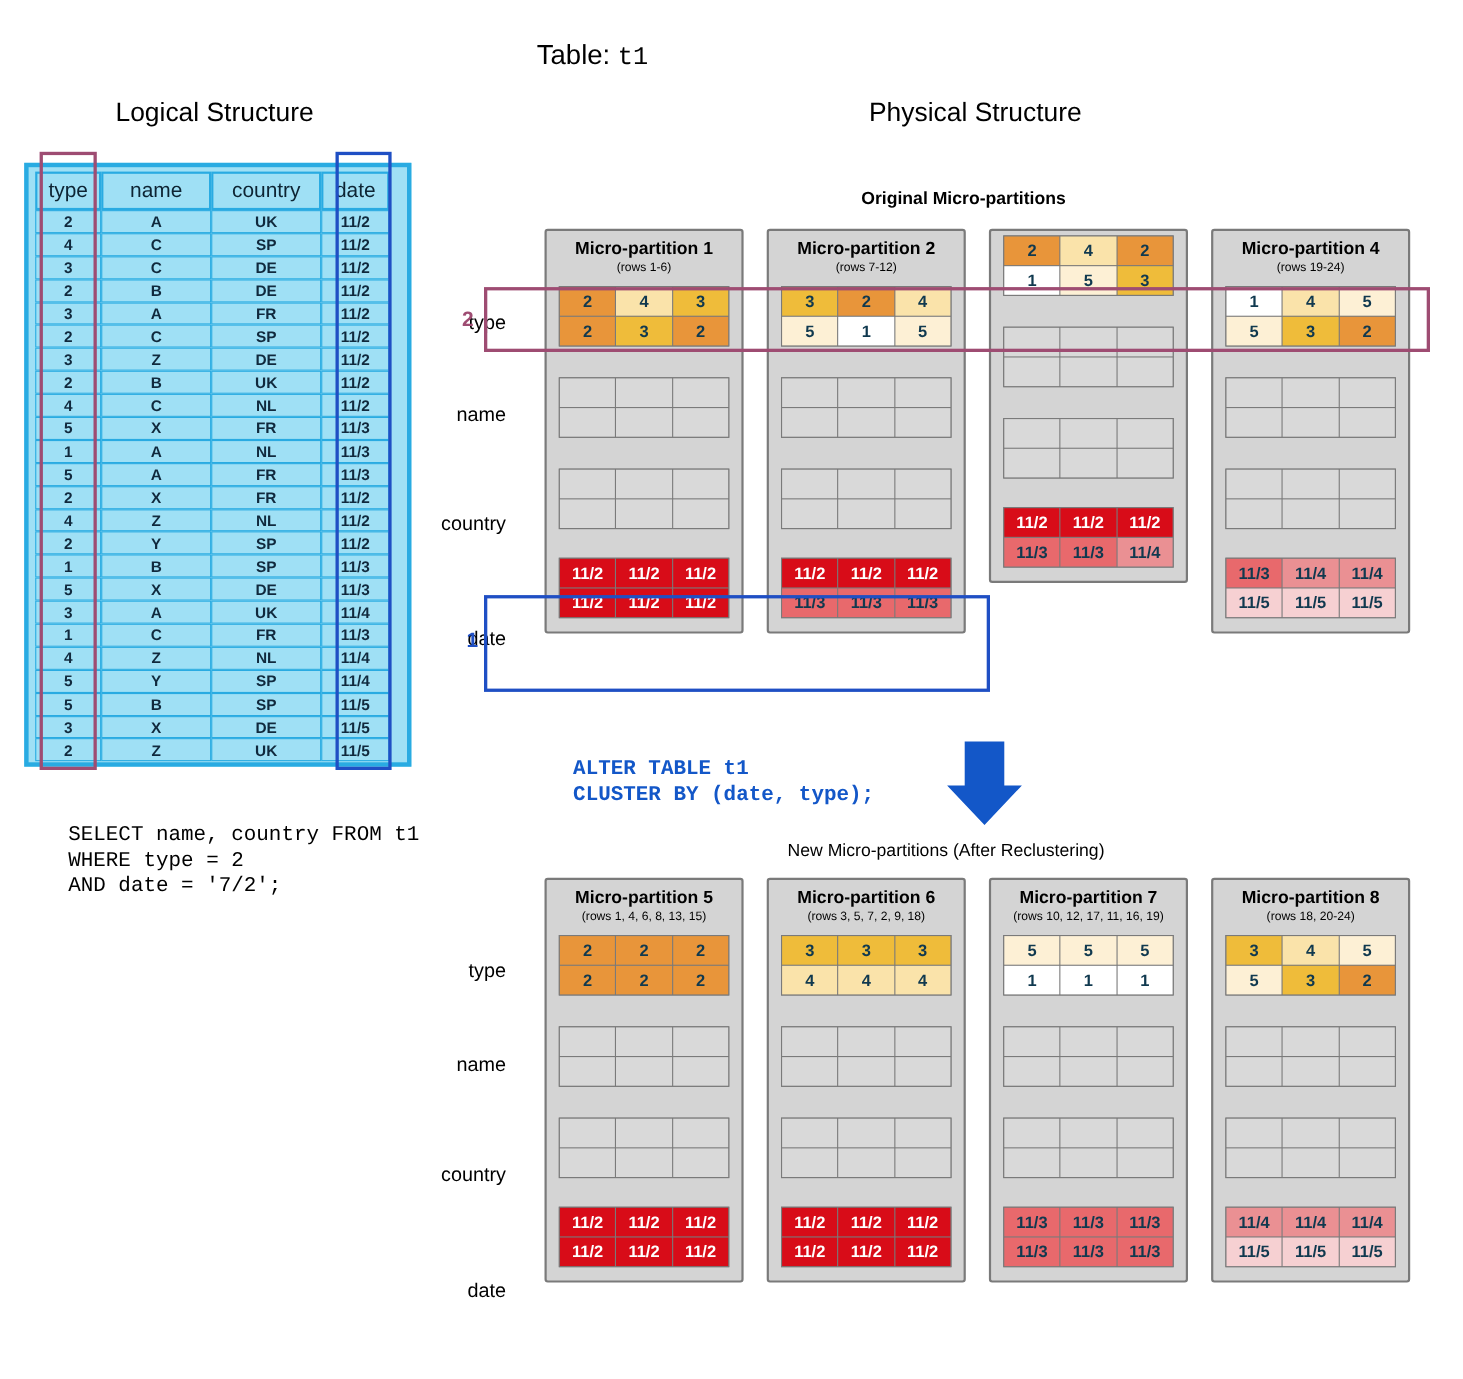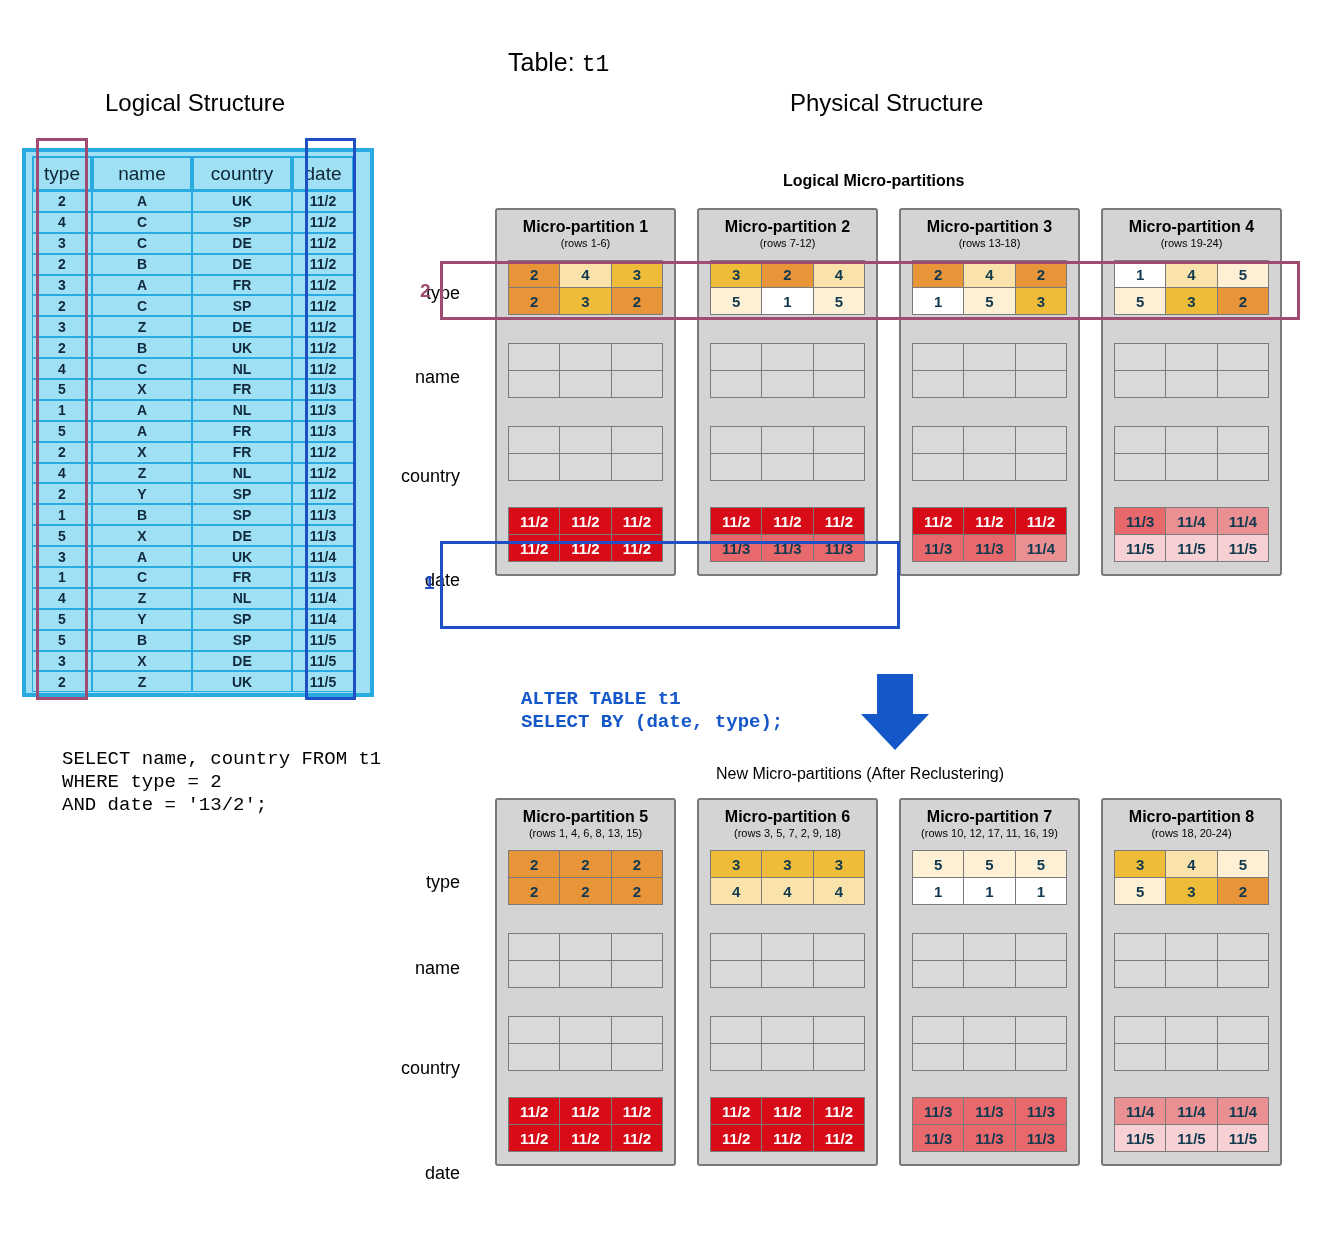--- a/index.html
+++ b/index.html
@@ -8,21 +8,21 @@
     width:1330px; height:1254px;
     background:#ffffff;
     font-family:"Liberation Sans", sans-serif;
     color:#000;
     position:relative;
     overflow:hidden;
   }
   .abs { position:absolute; }
 
   
-  #table-title { left:508px; top:36px; font-size:25px;margin-top:12px; }
+  #table-title { left:488px; top:36px; font-size:25px; }
   #table-title .mono { font-family:"Liberation Mono", monospace; font-size:23px; }
   #logical-title { left:105px; top:89px; font-size:24px; }
   #physical-title { left:790px; top:89px; font-size:24px; }
   #orig-title { left:783px; top:172px; font-size:16px; font-weight:bold; }
   #new-title { left:716px; top:765px; font-size:16px; font-weight:normal; }
 
   
   #logical-wrap { left:22px; top:148px; }
   table.logical { border-collapse:separate; border-spacing:0; background:#9fe0f5; }
   table.logical td, table.logical th {
@@ -113,21 +113,21 @@
   .marker { font-size:19px; font-weight:bold; }
   #marker-2 { left:420px; top:280px; color:#9e4c72; }
   #marker-1 { left:424px; top:572px; color:#1f4fc4; }
 </style>
 </head>
 <body>
 
 <div class="abs" id="table-title"><span>Table: </span><span class="mono">t1</span></div>
 <div class="abs" id="logical-title">Logical Structure</div>
 <div class="abs" id="physical-title">Physical Structure</div>
-<div class="abs" id="orig-title">Logical Micro-partitions</div>
+<div class="abs" id="orig-title">Original Micro-partitions</div>
 <div class="abs" id="new-title">New Micro-partitions (After Reclustering)</div>
 
 <div class="abs" id="logical-pad"></div>
 <div class="abs" id="logical-wrap" style="padding:8px 10px;">
   <table class="logical">
     <thead>
         <tr id="logical-head">
           <th class="c-type">type</th>
           <th class="c-name">name</th>
           <th class="c-country">country</th>
@@ -281,23 +281,23 @@
         </tr>
       </tbody>
   </table>
 </div>
 <div class="abs" id="logical-frame"></div>
 <div class="abs" id="hl-type-col"></div>
 <div class="abs" id="hl-date-col"></div>
 
 <div class="abs sql" id="select-sql">SELECT name, country FROM t1
 WHERE type = 2
-AND date = '13/2';</div>
+AND date = '7/2';</div>
 <div class="abs sql" id="alter-sql">ALTER TABLE t1
-SELECT BY (date, type);</div>
+CLUSTER BY (date, type);</div>
 
 <svg class="abs" id="arrow" viewBox="0 0 80 80">
   <polygon points="22,2 58,2 58,42 74,42 40,78 6,42 22,42" fill="#1357c8"></polygon>
 </svg>
 
 <div class="abs row-label" style="left:370px; top:283px; width:90px;">type</div>
 <div class="abs row-label" style="left:370px; top:367px; width:90px;">name</div>
 <div class="abs row-label" style="left:370px; top:466px; width:90px;">country</div>
 <div class="abs row-label" style="left:370px; top:570px; width:90px;">date</div>
 
@@ -385,24 +385,20 @@
         <div class="cell" style="background: rgb(216, 12, 24); color: rgb(255, 255, 255);">11/2</div>
         <div class="cell" style="background: rgb(216, 12, 24); color: rgb(255, 255, 255);">11/2</div>
         <div class="cell" style="background: rgb(216, 12, 24); color: rgb(255, 255, 255);">11/2</div>
         <div class="cell" style="background: rgb(232, 105, 108); color: rgb(16, 57, 79);">11/3</div>
         <div class="cell" style="background: rgb(232, 105, 108); color: rgb(16, 57, 79);">11/3</div>
         <div class="cell" style="background: rgb(232, 105, 108); color: rgb(16, 57, 79);">11/3</div>
       </div>
       <div class="mp-bottom"></div>
     </div>
     <div class="mp" style="left: 899px; top: 208px;">
-      <div class="mp-head">
-        <div class="mp-name">Micro-partition 3</div>
-        <div class="mp-rows">(rows 13-18)</div>
-      </div>
       <div class="grid blk-type">
         <div class="cell" style="background: rgb(232, 149, 58);">2</div>
         <div class="cell" style="background: rgb(250, 227, 170);">4</div>
         <div class="cell" style="background: rgb(232, 149, 58);">2</div>
         <div class="cell" style="background: rgb(255, 255, 255);">1</div>
         <div class="cell" style="background: rgb(253, 240, 213);">5</div>
         <div class="cell" style="background: rgb(239, 188, 58);">3</div>
       </div>
       <div class="blk-gap"></div>
       <div class="grid empty">

